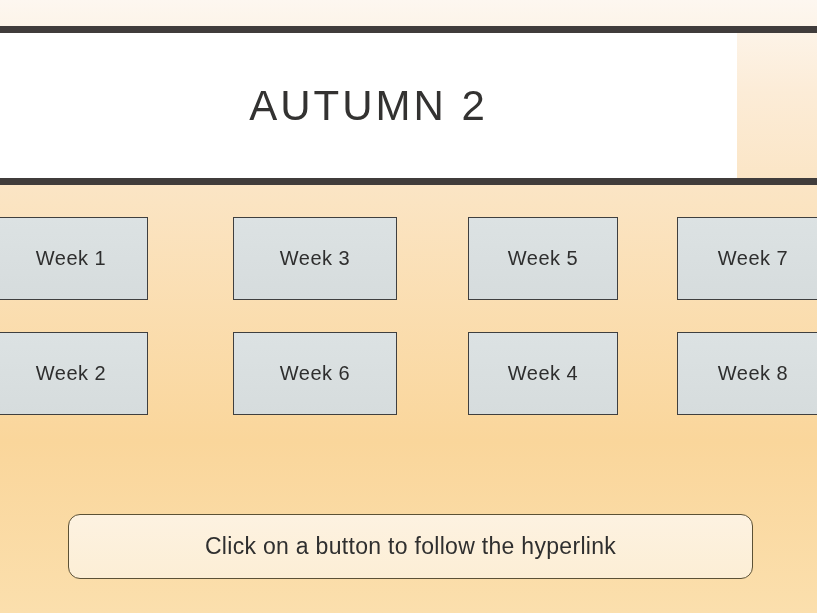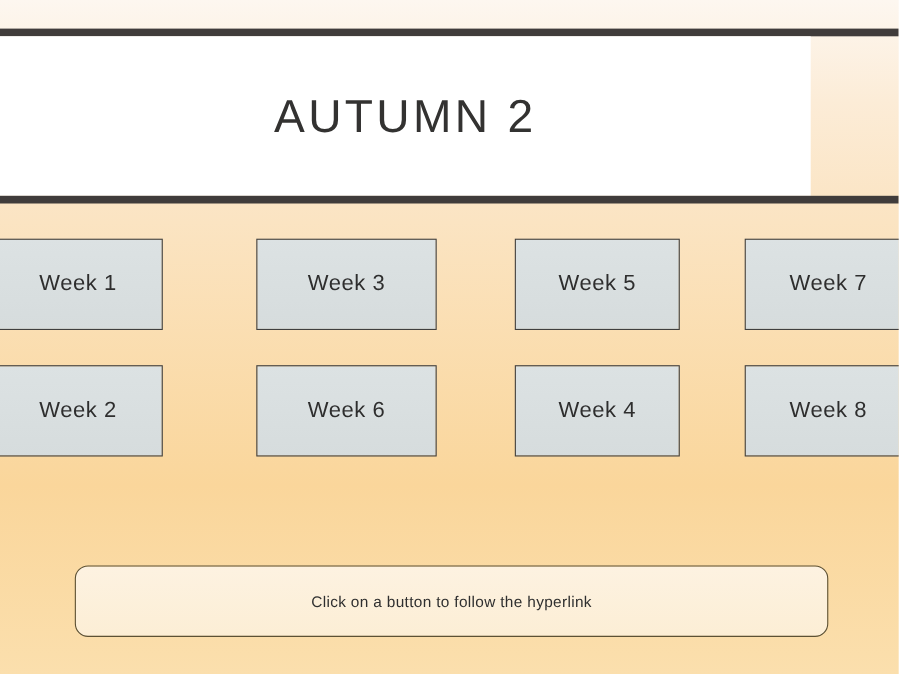--- a/index.html
+++ b/index.html
@@ -74,21 +74,21 @@
     height: 65px;
     box-sizing: border-box;
     background: linear-gradient(180deg, #fdf2e1 0%, #fceed5 100%);
     border: 1.5px solid #5c5135;
     border-radius: 12px;
     display: flex;
     align-items: center;
     justify-content: center;
   }
   .instruction-text {
-    font-size: 14px;
+    font-size: 23px;
     color: #2f2f2f;
     letter-spacing: 0.3px;
   }
 </style>
 </head>
 <body>
 
 <div class="divider-bar bar-top"></div>
 
 <div class="title-band">

